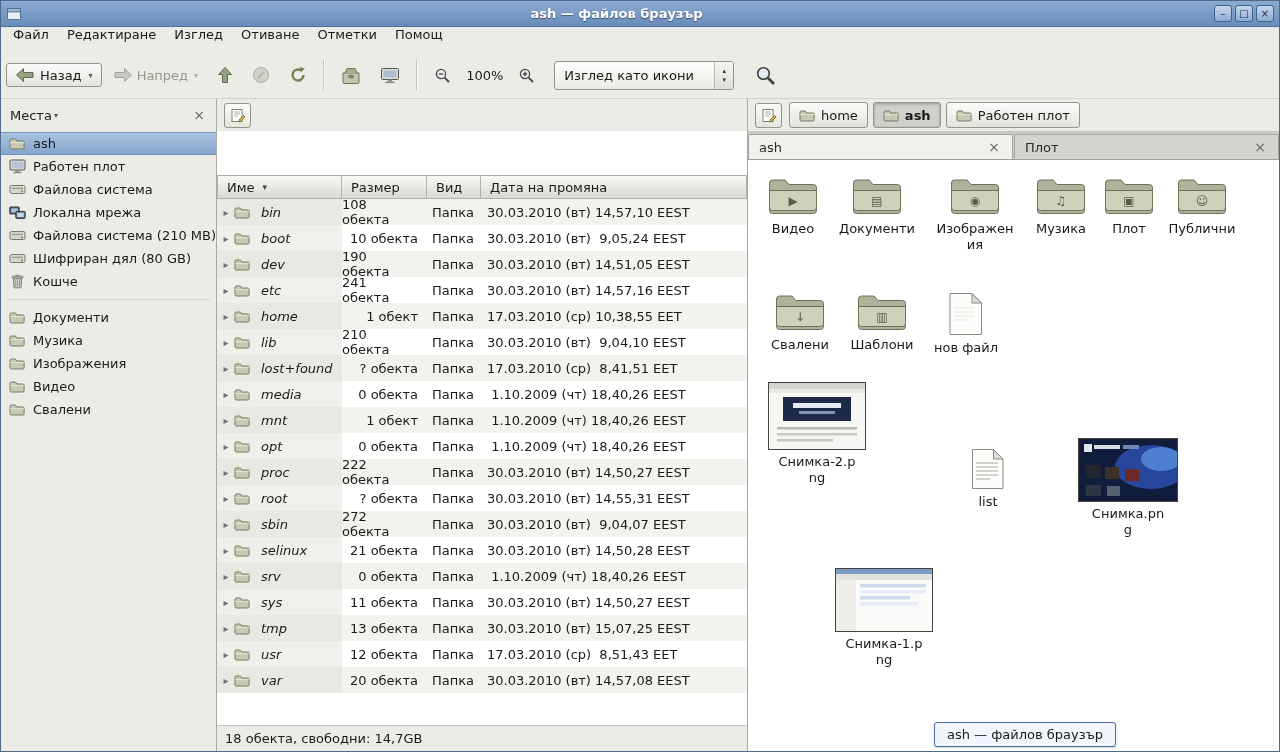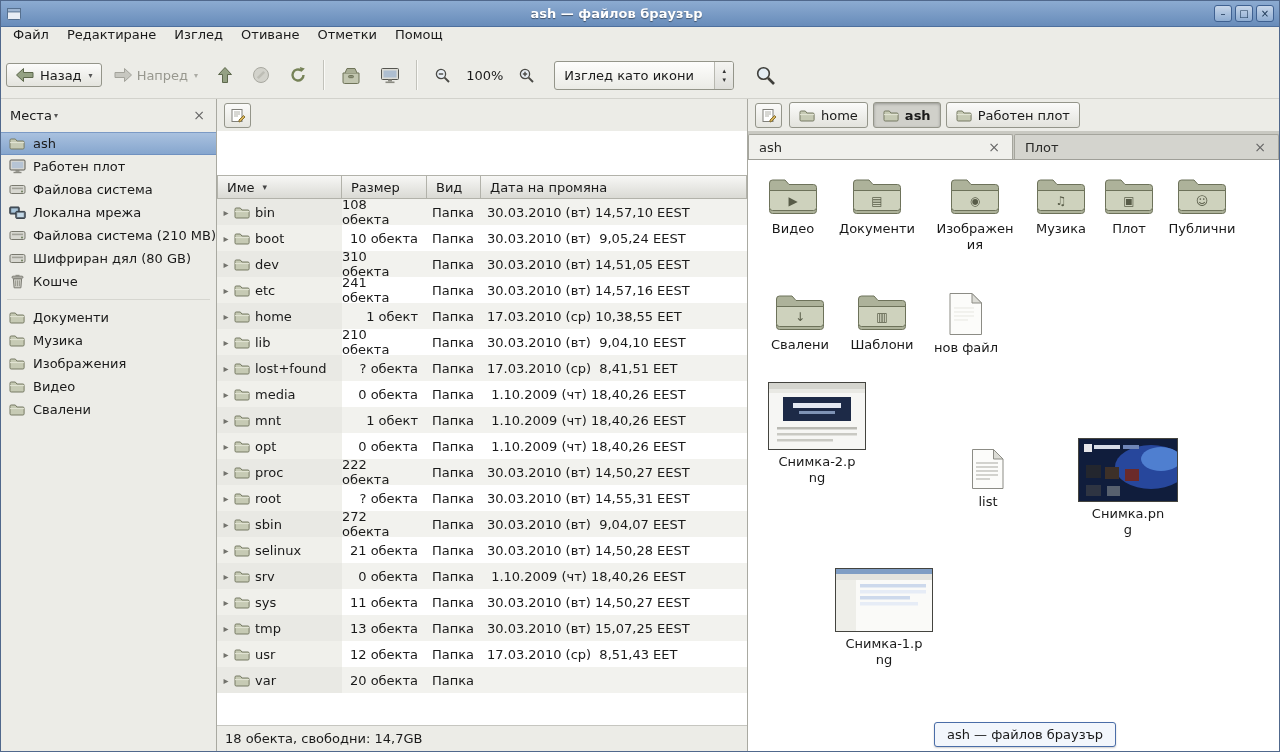--- a/index.html
+++ b/index.html
@@ -52,21 +52,21 @@
 .sortarrow{margin-left:8px;font-size:9px;color:#444;}
 .rows{flex:1;background:#fff;overflow:hidden;}
 .row{height:26px;display:flex;align-items:stretch;}
 .row.odd{background:#f2f2ee;}
 .c-name{width:125px;flex:none;display:flex;align-items:center;gap:3px;padding-left:4px;background:#f0f0eb;}
 .row.odd .c-name{background:#e9e9e4;}
 .c-size{width:85px;flex:none;display:flex;align-items:center;justify-content:flex-end;padding-right:9px;}
 .c-kind{width:54px;flex:none;display:flex;align-items:center;padding-left:5px;}
 .c-date{flex:1;display:flex;align-items:center;padding-left:6px;white-space:pre;}
 .expander{font-size:10px;color:#72726c;width:10px;flex:none;text-align:center;}
-.fname{margin-left:2px;}
+.fname{margin-left:8px;font-style:italic;}
 .statusbar{height:26px;flex:none;display:flex;align-items:center;padding:0 8px;background:#ecece7;border-top:1px solid #c6c6c0;}
 .iconcol{flex:1;display:flex;flex-direction:column;min-width:0;min-height:0;background:#ecece7;}
 .tabbar{height:29px;flex:none;display:flex;background:#c9c9c2;border-bottom:1px solid #9f9f98;padding-top:3px;gap:1px;}
 .tab{flex:1;display:flex;align-items:center;padding:0 10px;background:#d4d4ce;border:1px solid #a5a59d;border-bottom:none;border-radius:2px 2px 0 0;color:#2a2a28;}
 .tab.active{background:#f0f0ec;}
 .tab-label{flex:1;}
 .iconview{flex:1;position:relative;background:#fff;overflow:hidden;}
 .icon-item{position:absolute;width:84px;display:flex;flex-direction:column;align-items:center;gap:4px;}
 .icon-item.wide{width:104px;}
 .bigicon{position:relative;line-height:0;display:flex;justify-content:center;}
@@ -393,21 +393,21 @@
             <div class="c-name">
               <span class="expander">▸</span>
               <span class="mini">
                 <svg width="16" height="13" viewBox="0 0 16 13">
                   <path d="M1 3.2 a1.2 1.2 0 0 1 1.2 -1.2 h4.1 l1.6 2 h6 a1.2 1.2 0 0 1 1.2 1.2 v5.6 a1.2 1.2 0 0 1 -1.2 1.2 H2.2 A1.2 1.2 0 0 1 1 10.8 z" fill="#c6cab4" stroke="#777b64"></path>
                   <path d="M1 5.6 h14.1" stroke="#e3e5d6" fill="none"></path>
                 </svg>
               </span>
               <span class="fname">dev</span>
             </div>
-            <div class="c-size">310 обекта</div>
+            <div class="c-size">190 обекта</div>
             <div class="c-kind">Папка</div>
             <div class="c-date">30.03.2010 (вт) 14,51,05 EEST</div>
           </div>
           <div class="row even">
             <div class="c-name">
               <span class="expander">▸</span>
               <span class="mini">
                 <svg width="16" height="13" viewBox="0 0 16 13">
                   <path d="M1 3.2 a1.2 1.2 0 0 1 1.2 -1.2 h4.1 l1.6 2 h6 a1.2 1.2 0 0 1 1.2 1.2 v5.6 a1.2 1.2 0 0 1 -1.2 1.2 H2.2 A1.2 1.2 0 0 1 1 10.8 z" fill="#c6cab4" stroke="#777b64"></path>
                   <path d="M1 5.6 h14.1" stroke="#e3e5d6" fill="none"></path>
@@ -635,20 +635,21 @@
               <span class="mini">
                 <svg width="16" height="13" viewBox="0 0 16 13">
                   <path d="M1 3.2 a1.2 1.2 0 0 1 1.2 -1.2 h4.1 l1.6 2 h6 a1.2 1.2 0 0 1 1.2 1.2 v5.6 a1.2 1.2 0 0 1 -1.2 1.2 H2.2 A1.2 1.2 0 0 1 1 10.8 z" fill="#c6cab4" stroke="#777b64"></path>
                   <path d="M1 5.6 h14.1" stroke="#e3e5d6" fill="none"></path>
                 </svg>
               </span>
               <span class="fname">var</span>
             </div>
             <div class="c-size">20 обекта</div>
             <div class="c-kind">Папка</div>
+            <div class="c-date">30.03.2010 (вт) 14,57,08 EEST</div>
           </div>
         </div>
       <div class="statusbar">
           <span>18 обекта, свободни: 14,7GB</span>
         </div>
     </div>
 
     <div class="iconcol">
       <div class="pathrow">
         <span class="pbtn-small">

